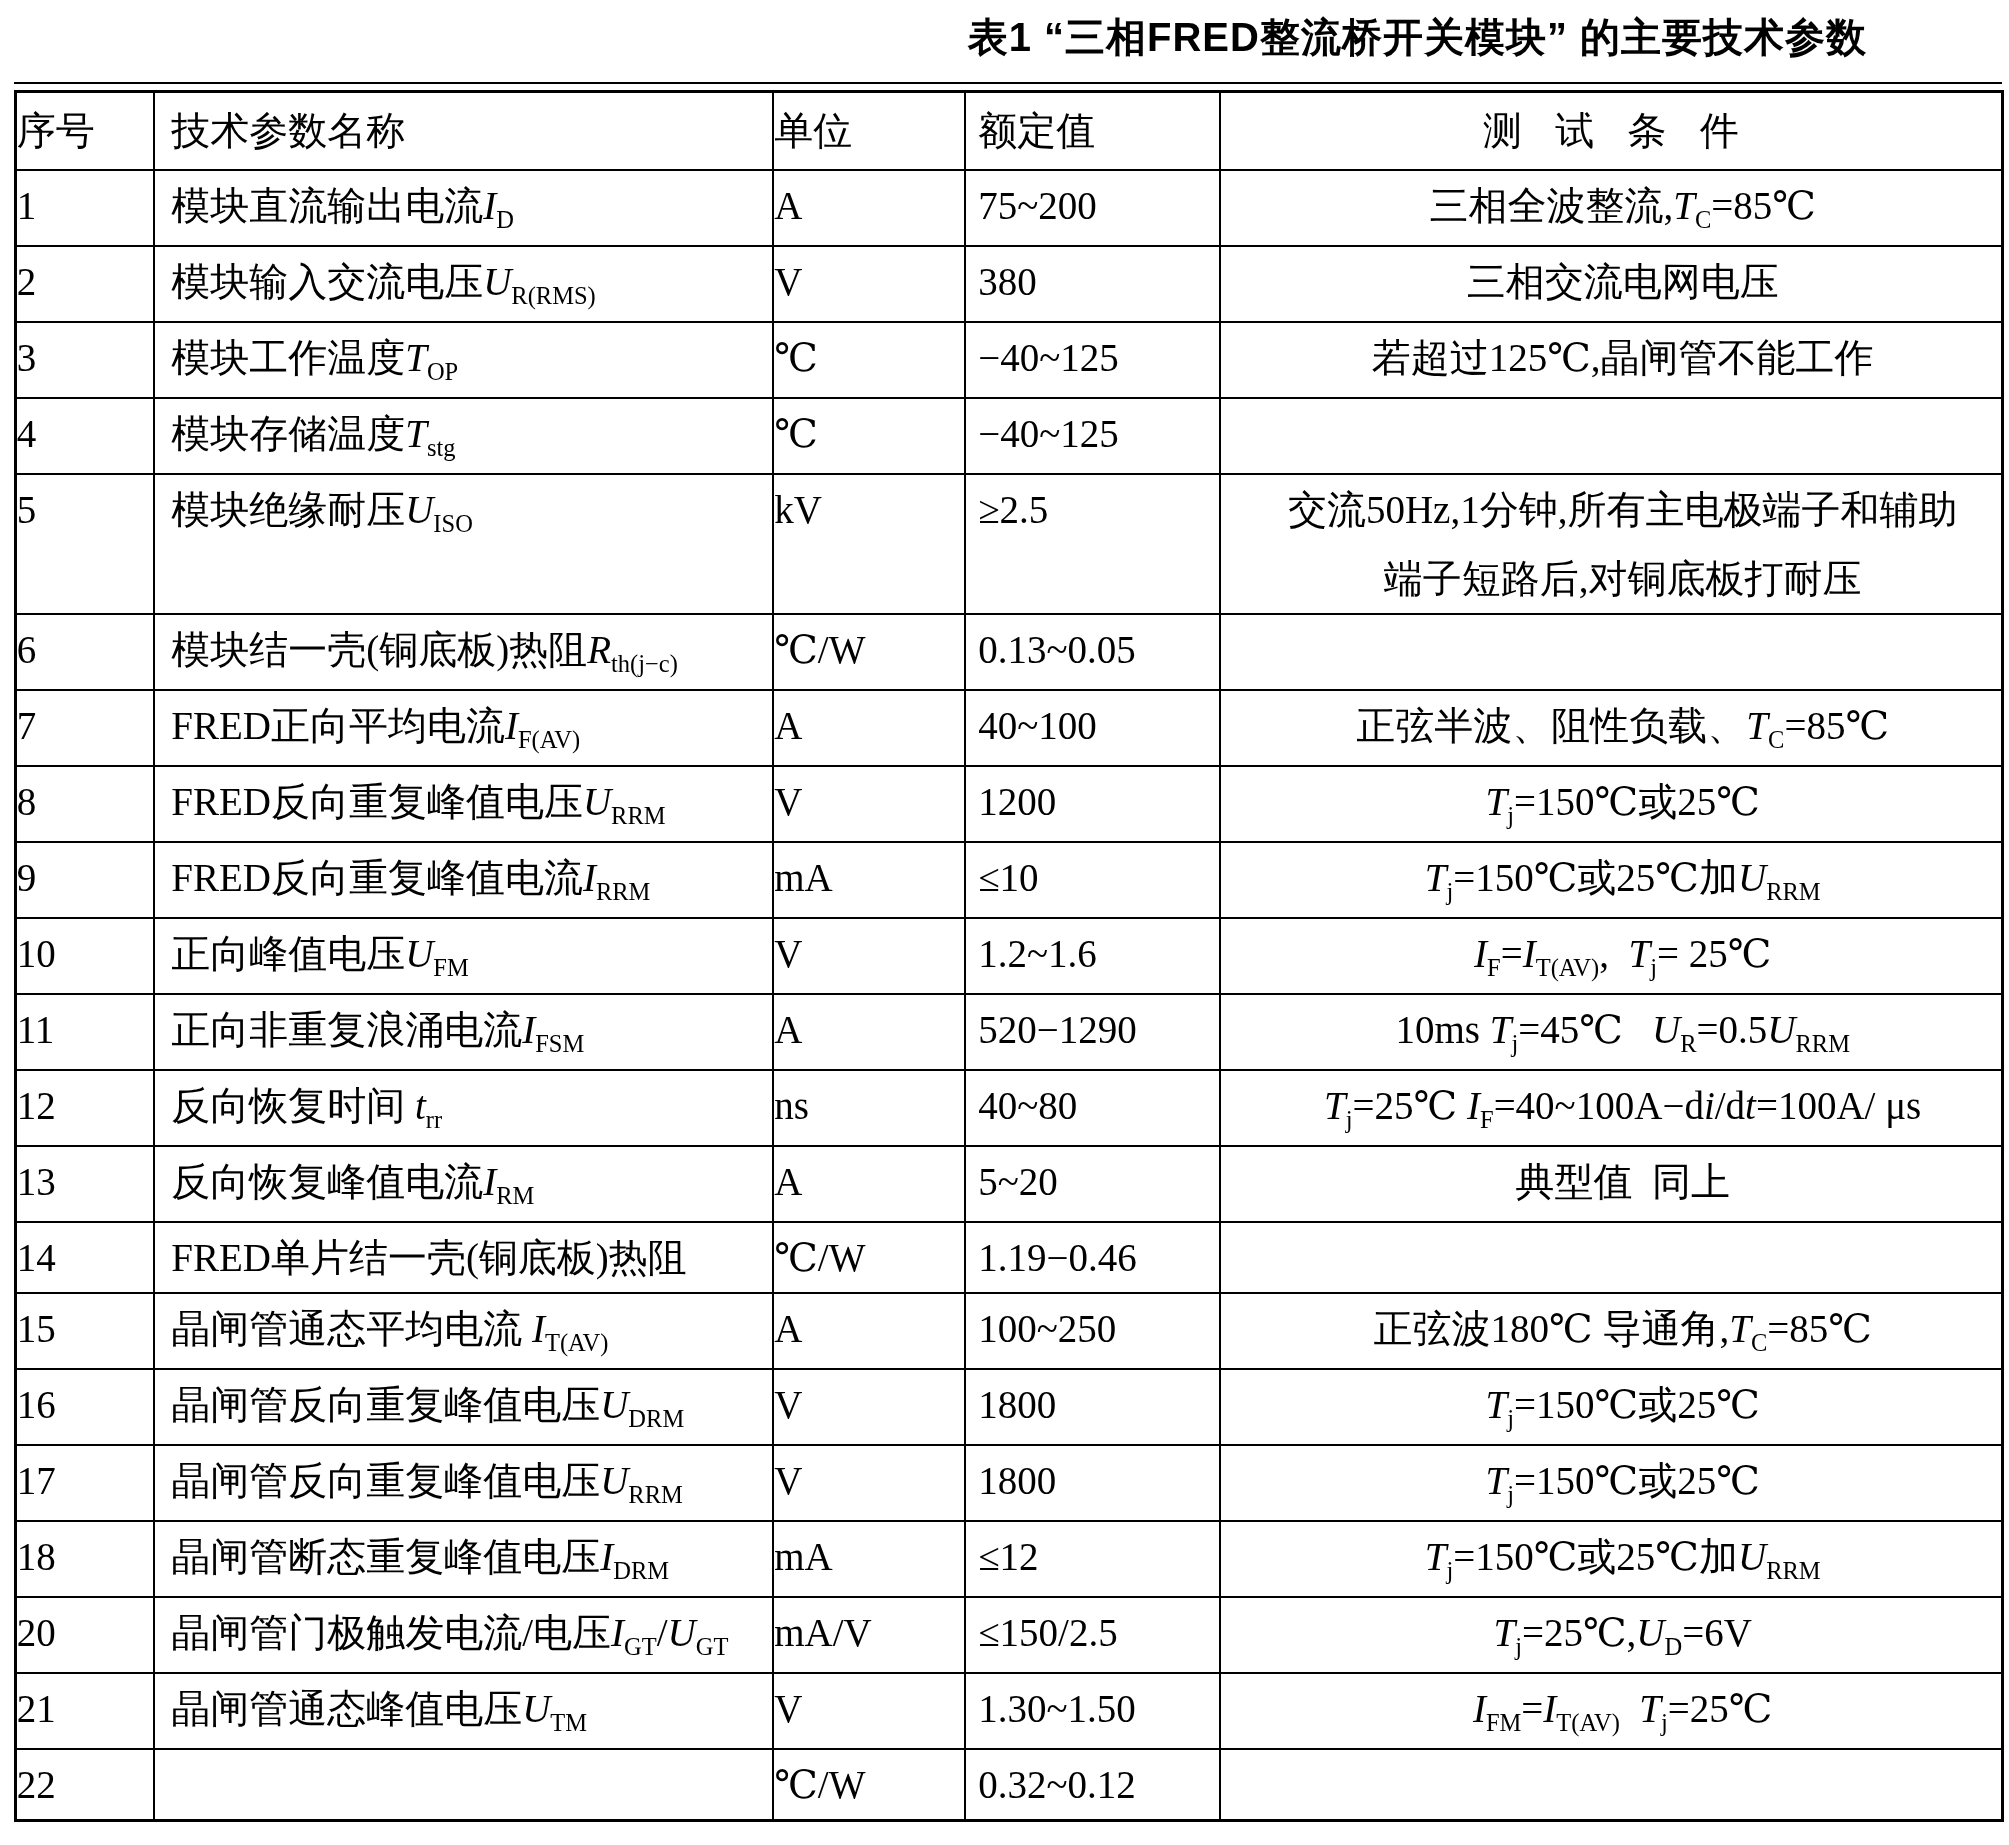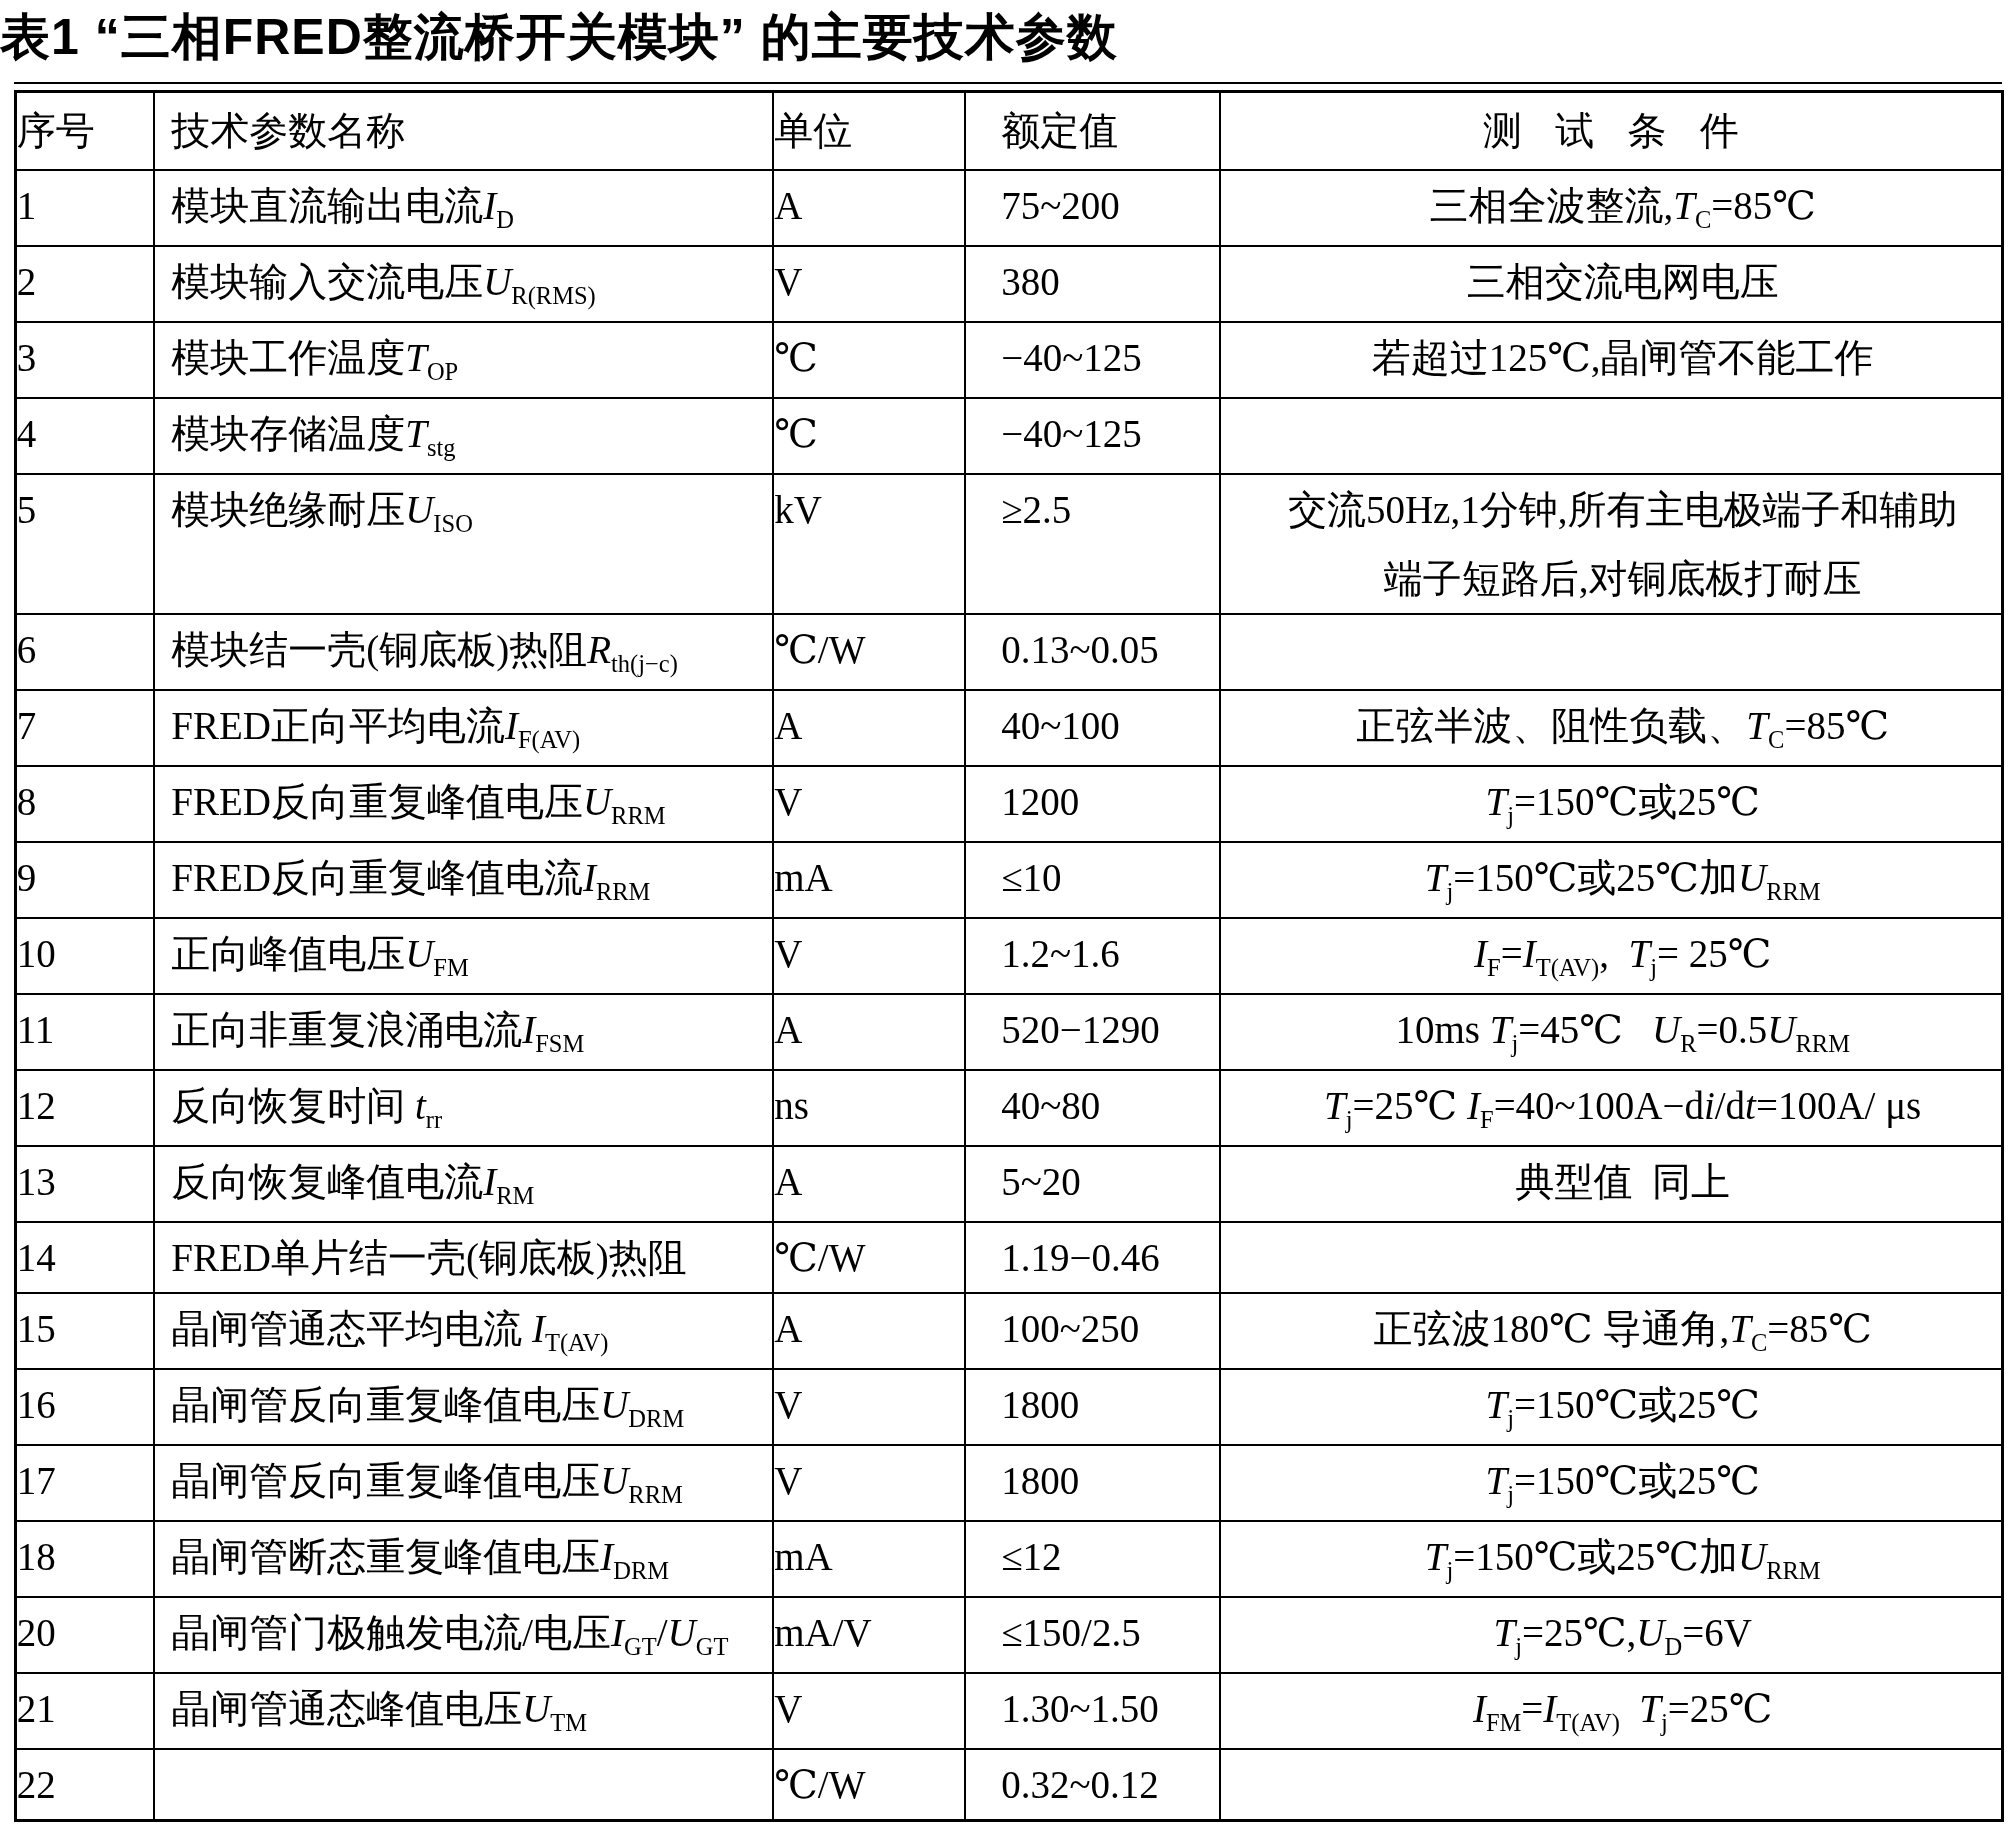--- a/index.html
+++ b/index.html
@@ -2,23 +2,23 @@
 <html><head>
 <meta charset="utf-8">
 <style>
   html,body{margin:0;padding:0;}
   body{
     width:2009px;height:1846px;background:#ffffff;color:#000;
     font-family:"Liberation Serif","DejaVu Serif",serif;
     position:relative;overflow:hidden;
   }
   .title{
-    position:absolute;top:11.8px;left:0;width:1867px;text-align:left;
+    position:absolute;top:11.8px;left:0;width:1867px;text-align:right;
     font-family:"Liberation Sans","DejaVu Sans",sans-serif;
-    font-weight:bold;font-size:50px;line-height:51px;letter-spacing:1px;
+    font-weight:bold;font-size:40px;line-height:51px;letter-spacing:1px;
   }
   .top-rule{
     position:absolute;left:13.7px;top:82px;width:1988px;height:2px;background:#000;
   }
   table.params{
     position:absolute;left:13.7px;top:90px;width:1988px;
     table-layout:fixed;border-collapse:collapse;
     font-size:39px;
     border:3.9px solid #000;
   }
@@ -34,21 +34,21 @@
     padding:0;font-weight:normal;
   }
   thead tr{height:78px}
   thead th{line-height:76px}
   tbody tr{height:61px}
   tbody td{line-height:69px}
   tbody tr.tall{height:136px}
   .no,.unit{text-align:left}
   .name{text-align:left;padding-left:16px}
   th.name{}
-  .value{text-align:left;padding-left:35px}
+  .value{text-align:left;padding-left:12px}
   .cond{text-align:center;padding-left:23.5px}
   th.cond{text-align:center;padding-left:0;word-spacing:23.5px}
   .seg-i{font-style:italic}
   .seg-s{font-size:24.5px;font-style:normal;position:relative;top:8.8px;letter-spacing:0}
 </style>
 </head>
 <body>
 
 <div class="title">表1 “三相FRED整流桥开关模块” 的主要技术参数</div>
 <div class="top-rule"></div>

